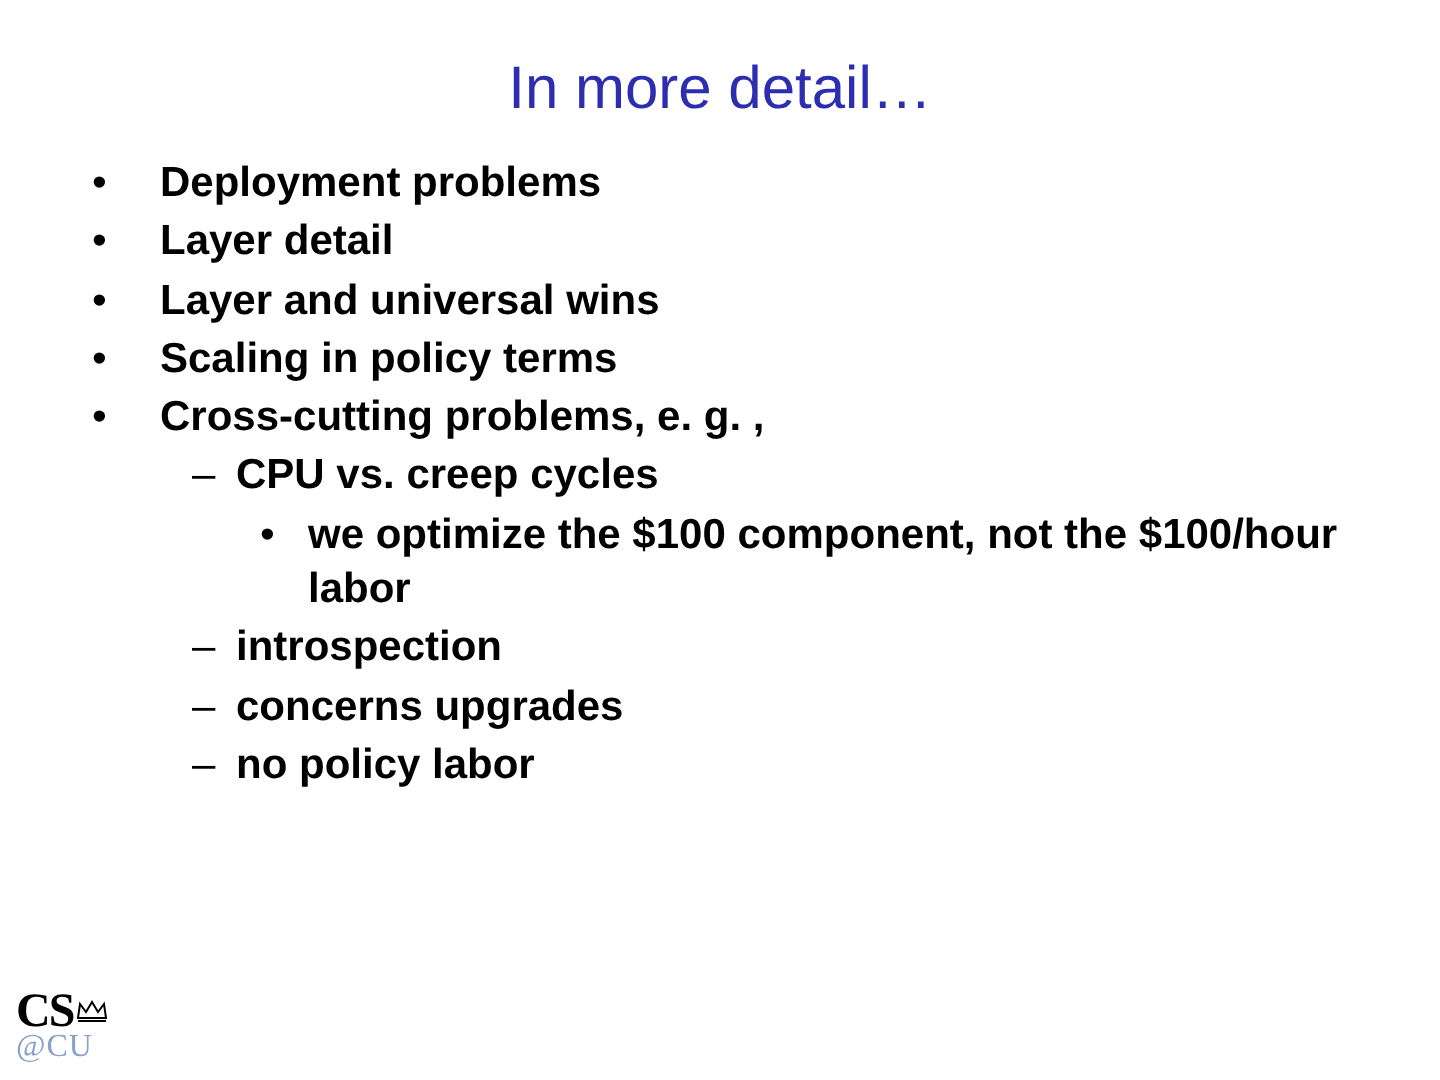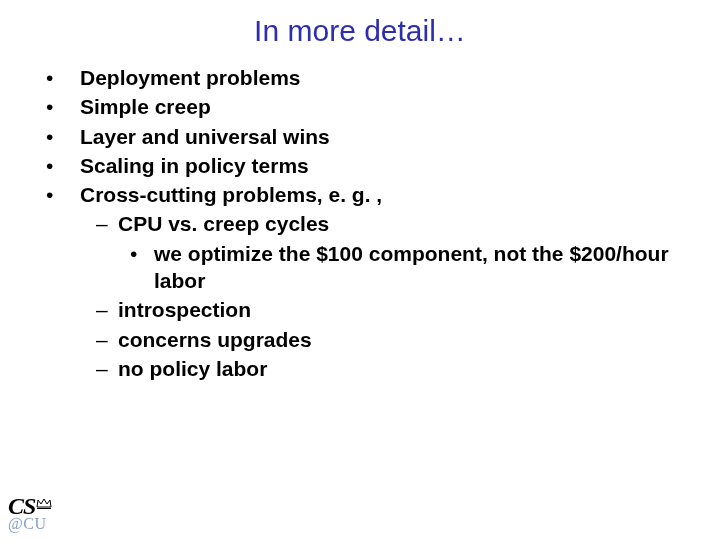--- a/index.html
+++ b/index.html
@@ -16,21 +16,21 @@
     position: relative;
     width: 720px;
     height: 540px;
     box-sizing: border-box;
   }
   .title {
     text-align: center;
     font-family: "Trebuchet MS", "Lucida Sans Unicode", sans-serif;
     font-size: 30px;
     color: #2d2db0;
-    padding-top: 14px;
+    padding-top: 28px;
   }
   .content {
     margin-top: 16px;
     margin-left: 46px;
     margin-right: 30px;
     font-size: 21px;
     line-height: 1.3;
   }
   .row {
     display: flex;
@@ -60,22 +60,21 @@
   }
   .logo {
     position: absolute;
     left: 8px;
     bottom: 8px;
     font-family: Georgia, "Times New Roman", serif;
     line-height: 1;
   }
   .logo-top {
     display: flex;
-    align-items: flex-start;
-    font-style: italic;
+    align-items: center;
   }
   .logo-cs {
     font-size: 24px;
     font-weight: bold;
     color: #000;
     letter-spacing: -1px;
   }
   .logo-crown {
     margin-left: 1px;
     margin-top: 2px;
@@ -96,21 +95,21 @@
 
   <div class="content">
 
     <div class="row">
       <div class="bul1">•</div>
       <div class="txt">Deployment problems</div>
     </div>
 
     <div class="row">
       <div class="bul1">•</div>
-      <div class="txt">Simple creep</div>
+      <div class="txt">Layer detail</div>
     </div>
 
     <div class="row">
       <div class="bul1">•</div>
       <div class="txt">Layer and universal wins</div>
     </div>
 
     <div class="row">
       <div class="bul1">•</div>
       <div class="txt">Scaling in policy terms</div>
@@ -121,21 +120,21 @@
       <div class="txt">Cross-cutting problems, e. g. ,</div>
     </div>
 
     <div class="row indent2">
       <div class="bul2">–</div>
       <div class="txt">CPU vs. creep cycles</div>
     </div>
 
     <div class="row indent3">
       <div class="bul3">•</div>
-      <div class="txt">we optimize the $100 component, not the $200/hour labor</div>
+      <div class="txt">we optimize the $100 component, not the $100/hour labor</div>
     </div>
 
     <div class="row indent2">
       <div class="bul2">–</div>
       <div class="txt">introspection</div>
     </div>
 
     <div class="row indent2">
       <div class="bul2">–</div>
       <div class="txt">concerns upgrades</div>

